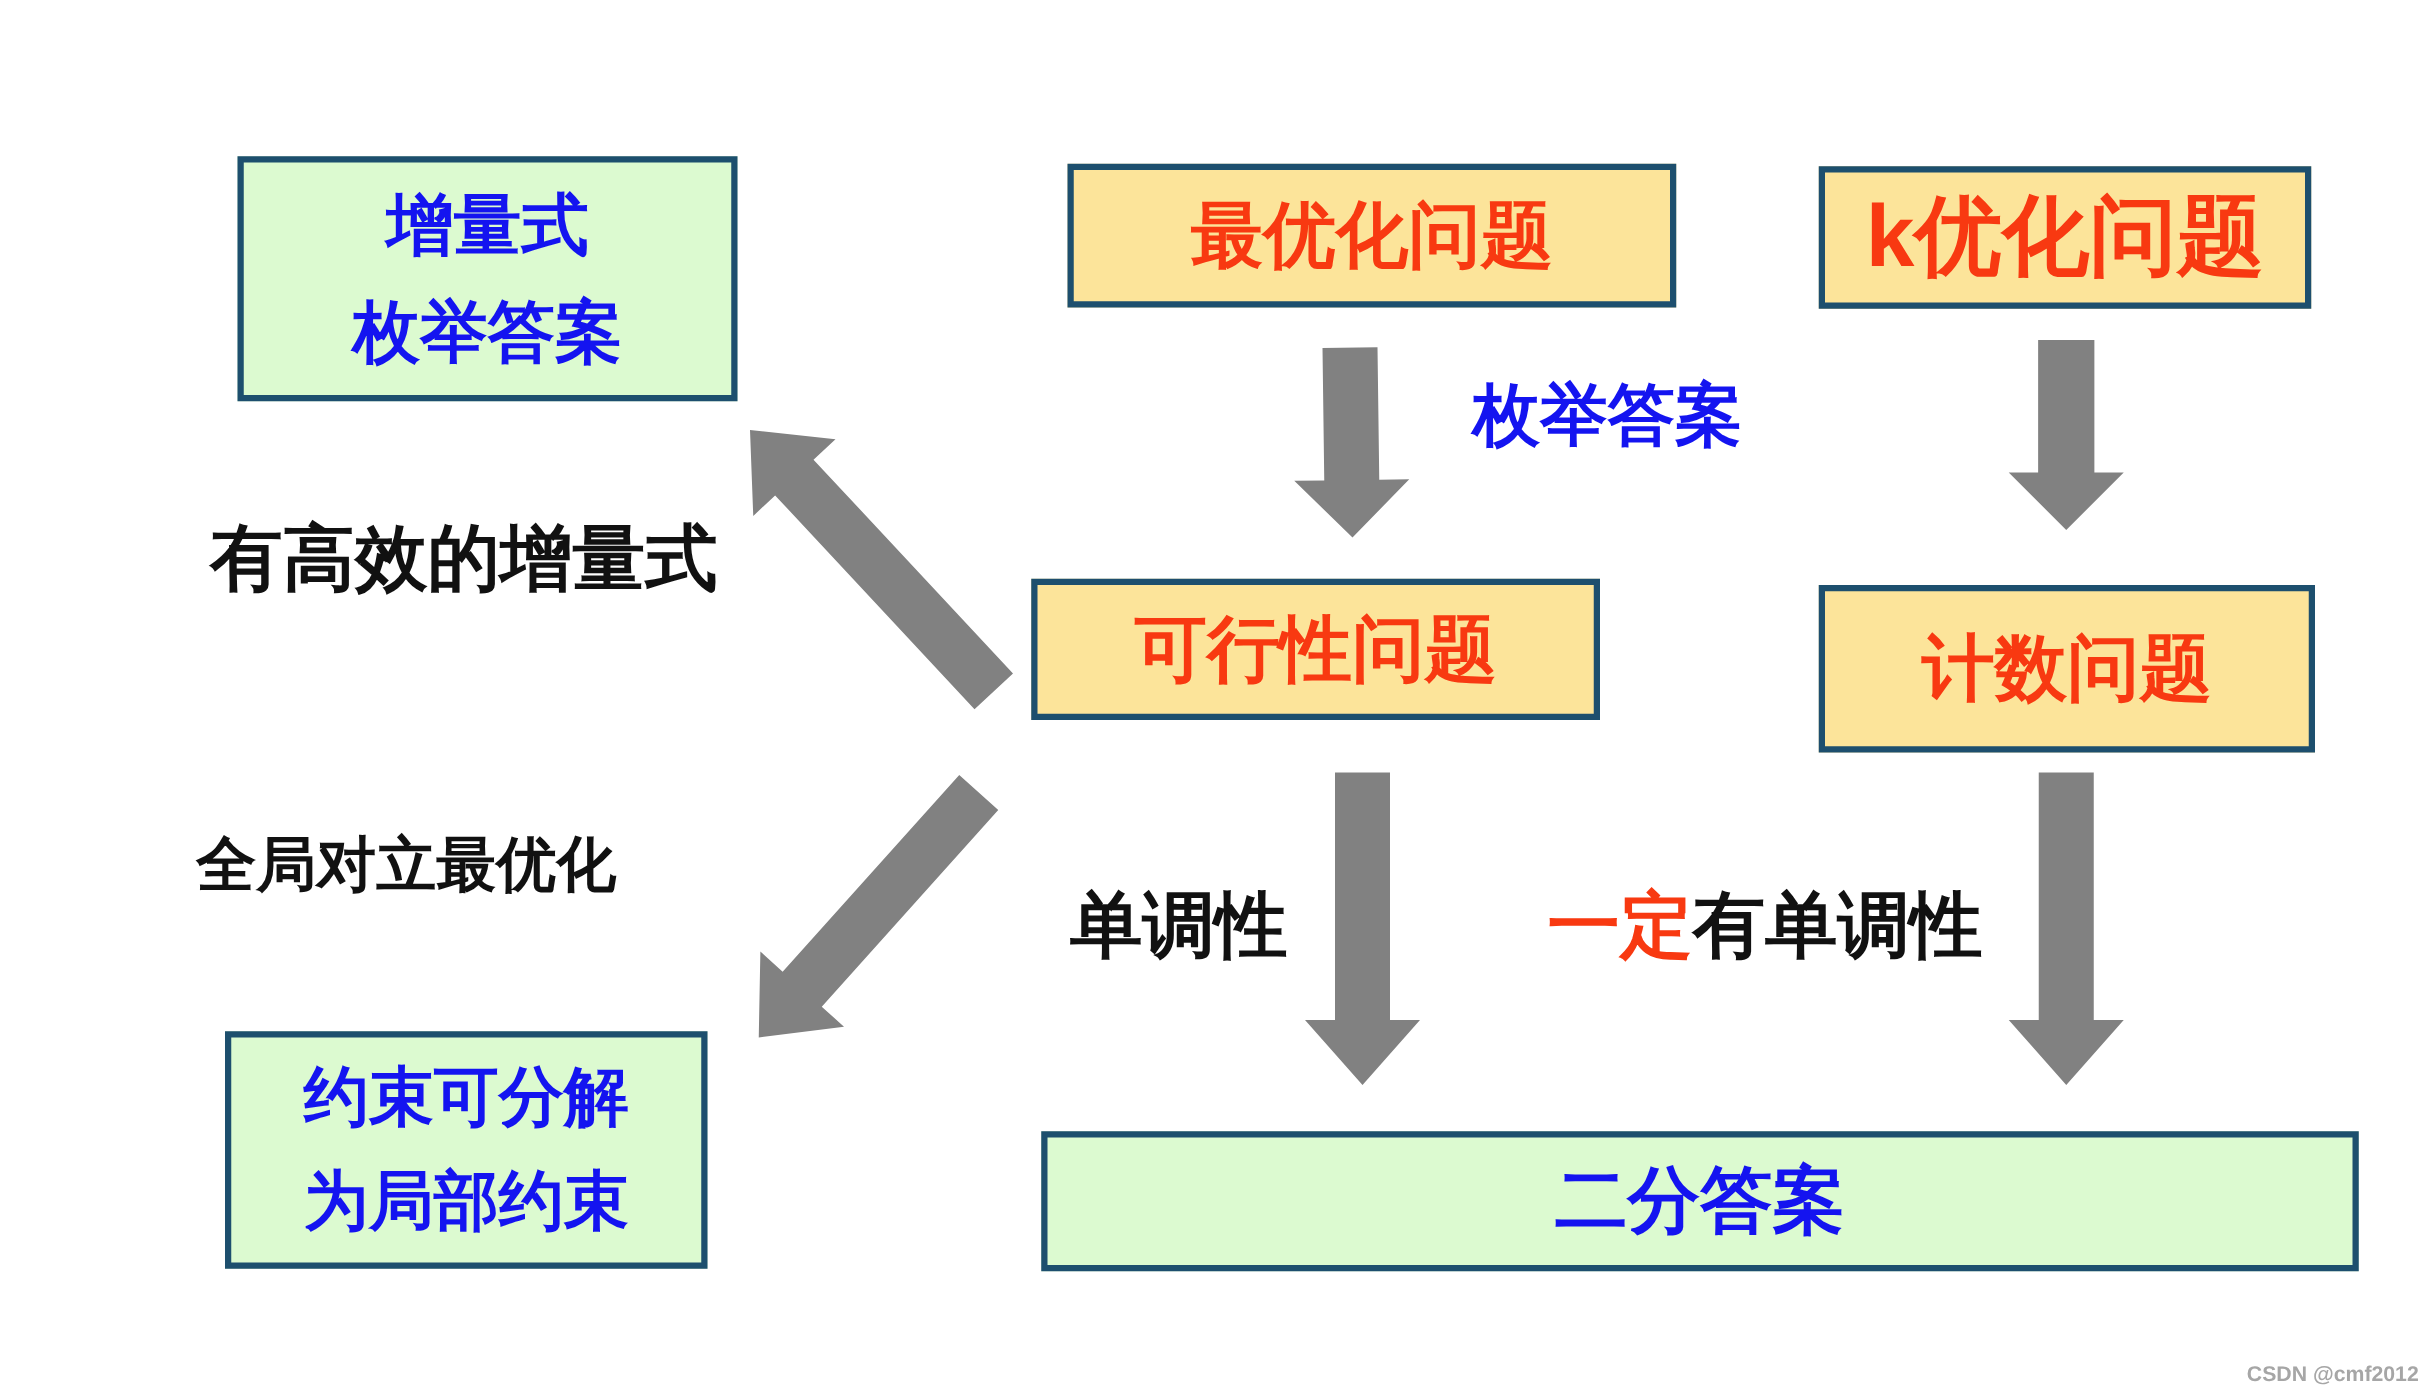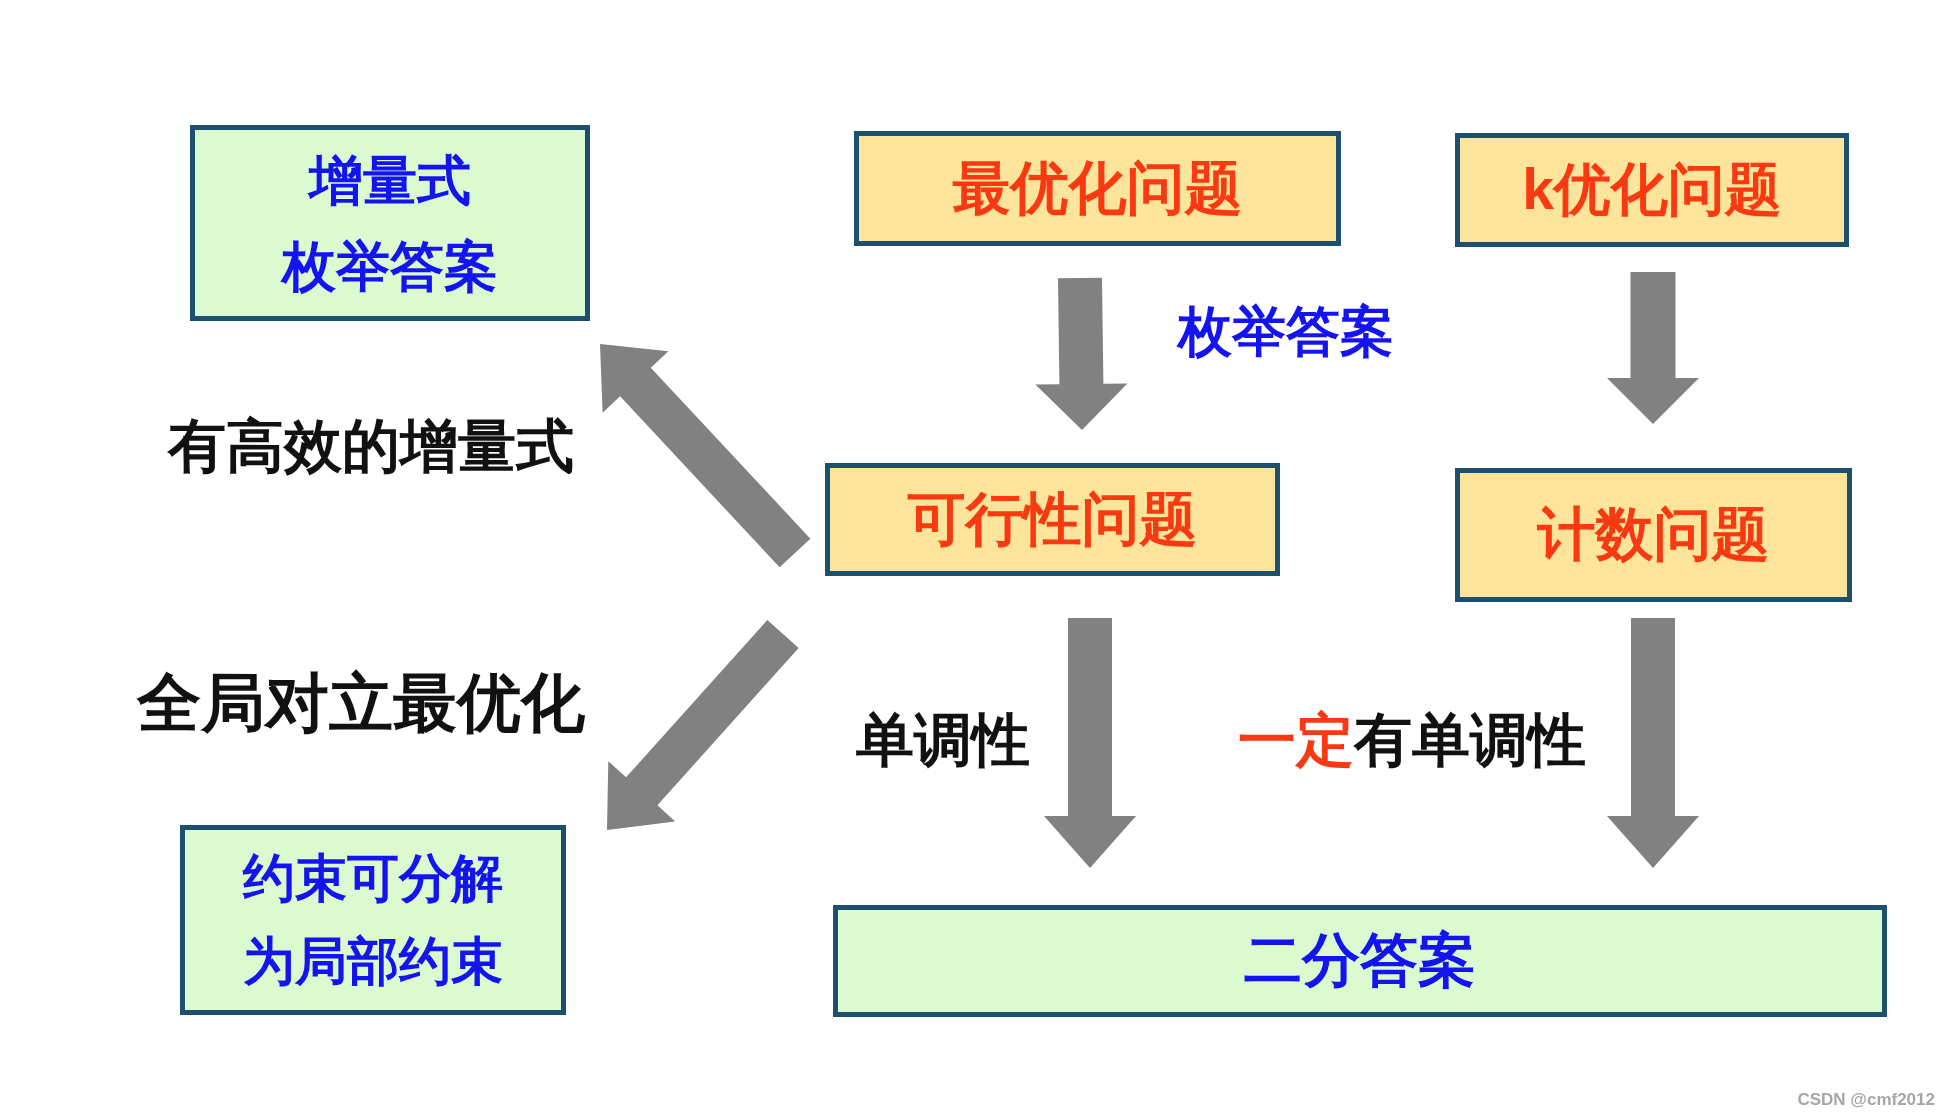--- a/index.html
+++ b/index.html
@@ -37,29 +37,29 @@
   .watermark {
     position:absolute;
     right:10px; bottom:6px;
     font-size:17px;
     font-weight:bold;
     color:var(--watermark-gray,#a6a6a6);
   }
   
   #box-incremental   { left:190px;  top:125px; width:400px;  height:196px; font-size:54px; line-height:1.6; }
   #box-optimization  { left:854px;  top:131px; width:487px;  height:115px; font-size:58px; }
-  #box-k-opt         { left:1455px; top:133px; width:394px;  height:114px; font-size:57px; }
+  #box-k-opt         { left:1455px; top:133px; width:394px;  height:114px; font-size:70px; }
   #box-feasibility   { left:825px;  top:463px; width:455px;  height:113px; font-size:58px;text-align:center; }
   #box-counting      { left:1455px; top:468px; width:397px;  height:134px; font-size:58px; }
   #box-constraint    { left:180px;  top:812px; width:386px;  height:190px; font-size:52px; line-height:1.6;margin-top:13px; }
   #box-binary        { left:833px;  top:905px; width:1054px; height:112px; font-size:58px; }
   
   #label-enumerate   { left:1178px; top:296px; font-size:54px; }
   #label-efficient   { left:168px;  top:408px; font-size:58px; }
-  #label-global      { left:137px;  top:660px; font-size:64px; }
+  #label-global      { left:157px;  top:660px; font-size:48px; }
   #label-monotonic   { left:856px;  top:702px; font-size:58px; }
   #label-must        { left:1238px; top:702px; font-size:58px; }
 </style>
 </head>
 <body>
 
 <div id="canvas">
 
   <svg id="arrow-layer" viewBox="0 0 1945 1116" xmlns="http://www.w3.org/2000/svg">
       <polygon points="1058.0,278.3 1059.4,384.3 1035.4,384.6 1082.0,430.0 1127.4,383.4 1103.4,383.7 1102.0,277.7"></polygon>

